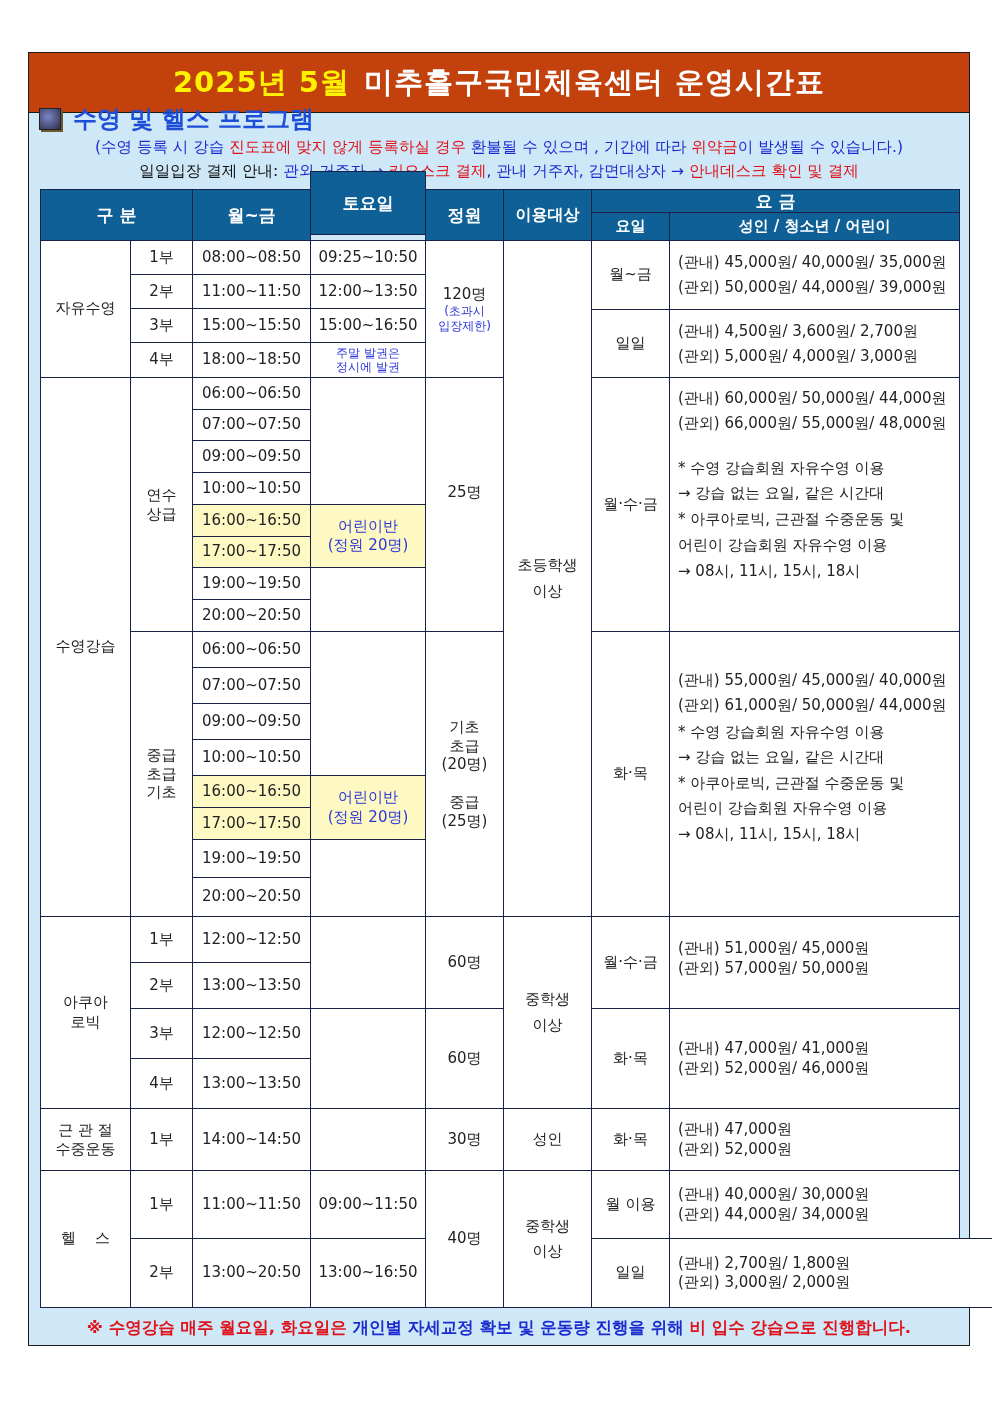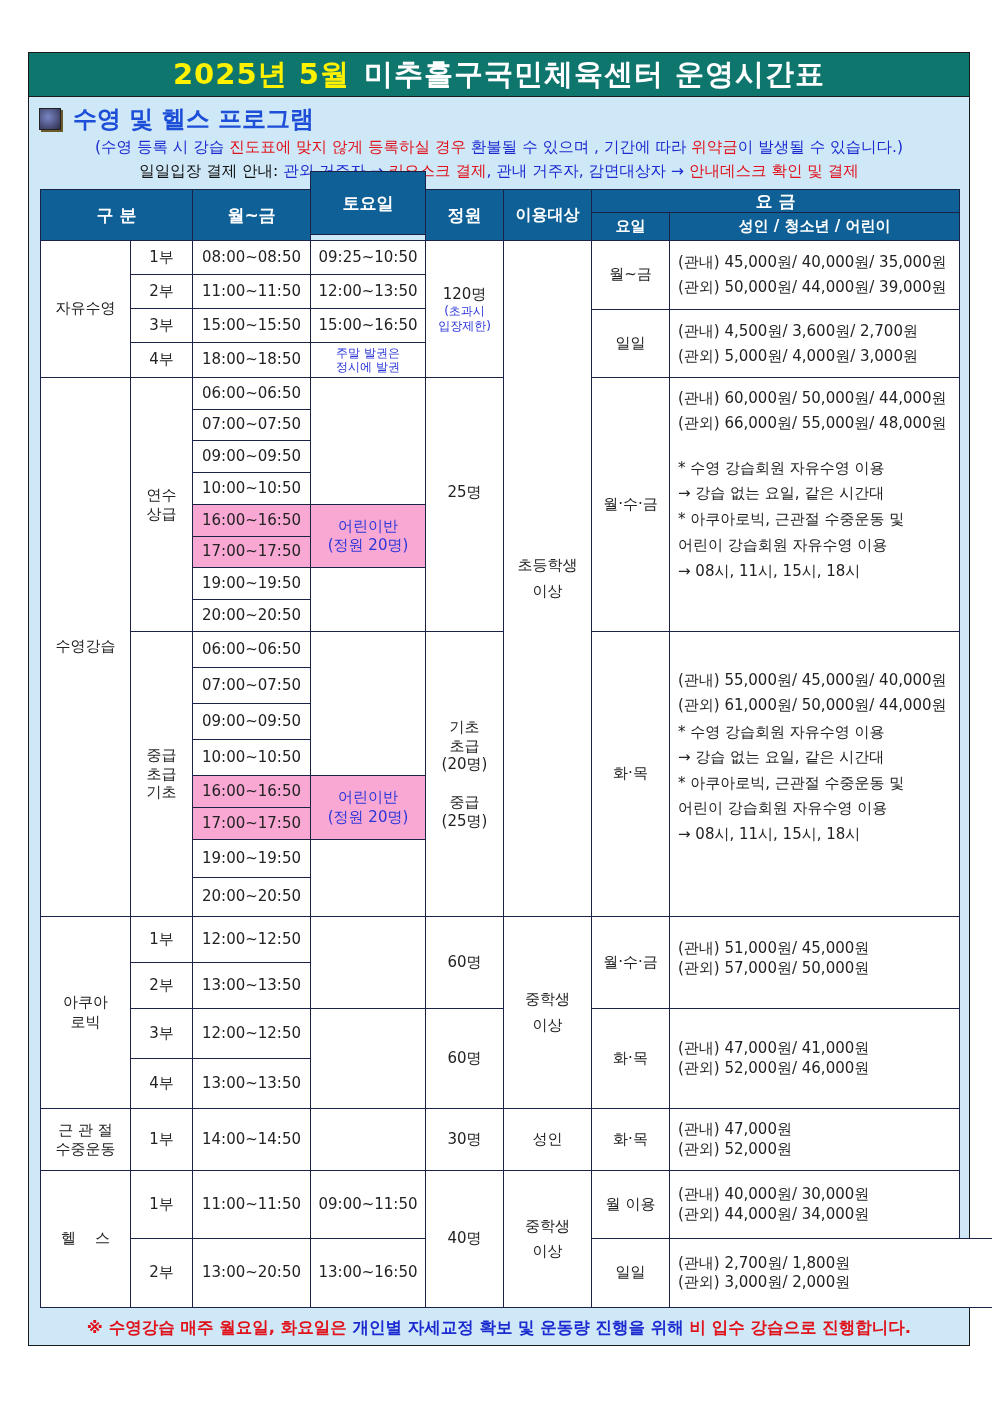--- a/index.html
+++ b/index.html
@@ -1,28 +1,28 @@
 <!DOCTYPE html>
 <html><head>
 <meta charset="utf-8">
 <style>
   * { box-sizing: border-box; margin: 0; padding: 0; }
   body { width: 992px; height: 1403px; background: #ffffff; position: relative; font-family: "DejaVu Sans", "Liberation Sans", sans-serif; color: #222; }
   .frame { position: absolute; left: 28px; top: 52px; width: 942px; height: 1294px; background: #cfe8f7; border: 1.5px solid #1a1a1a; }
-  .titlebar { position: absolute; left: 0; top: 0; width: 100%; height: 44px; background: #0f766e; border-bottom: 1.5px solid #1a1a1a; display: flex; align-items: center; justify-content: center; font-size: 29px; font-weight: bold; color: #fff; letter-spacing: 1px; }
+  .titlebar { position: absolute; left: 0; top: 0; width: 100%; height: 60px; background: #c2410c; border-bottom: 1.5px solid #1a1a1a; display: flex; align-items: center; justify-content: center; font-size: 29px; font-weight: bold; color: #fff; letter-spacing: 1px; }
   .titlebar .yr { color: #fff200; margin-right: 14px; }
   .section { position: absolute; left: 10px; top: 50px; font-size: 24px; font-weight: bold; color: #1d4ed8; display: flex; align-items: center; }
   .sq { width: 22px; height: 22px; background: radial-gradient(circle at 40% 40%, #7a86c6, #2d2d4a); border: 1px solid #222; box-shadow: 2px 2px 0 #6b5a2b; margin-right: 12px; }
   .note1 { position: absolute; left: 0; top: 84px; width: 100%; text-align: center; font-size: 15.5px; color: #1b2bd0; }
   .note2 { position: absolute; left: 0; top: 108px; width: 100%; text-align: center; font-size: 15.5px; color: #111; }
   .red { color: #e0121b; }
   .blue { color: #1b2bd0; }
   .c { position: absolute; border: 1px solid #1a2246; background: #fff; display: flex; align-items: center; justify-content: center; text-align: center; font-size: 15px; line-height: 1.3; color: #222; }
   .h { background: #0f6096; color: #fff; font-weight: bold; font-size: 17px; border-color: #1a2246; }
-  .hl { background: #f9a8d4; }
+  .hl { background: #fef9c3; }
   .kid { color: #2b36d8; font-size: 15px; }
   .small { font-size: 12px; color: #2b36d8; line-height: 1.2; }
   .fee { justify-content: flex-start; text-align: left; padding-left: 8px; font-size: 15px; line-height: 1.65; }
   .fee .lines { white-space: pre; }
   .footer { position: absolute; left: 0; top: 1264px; width: 100%; text-align: center; font-size: 16.5px; font-weight: bold; }
 </style>
 </head>
 <body>
 
 <div class="frame">

